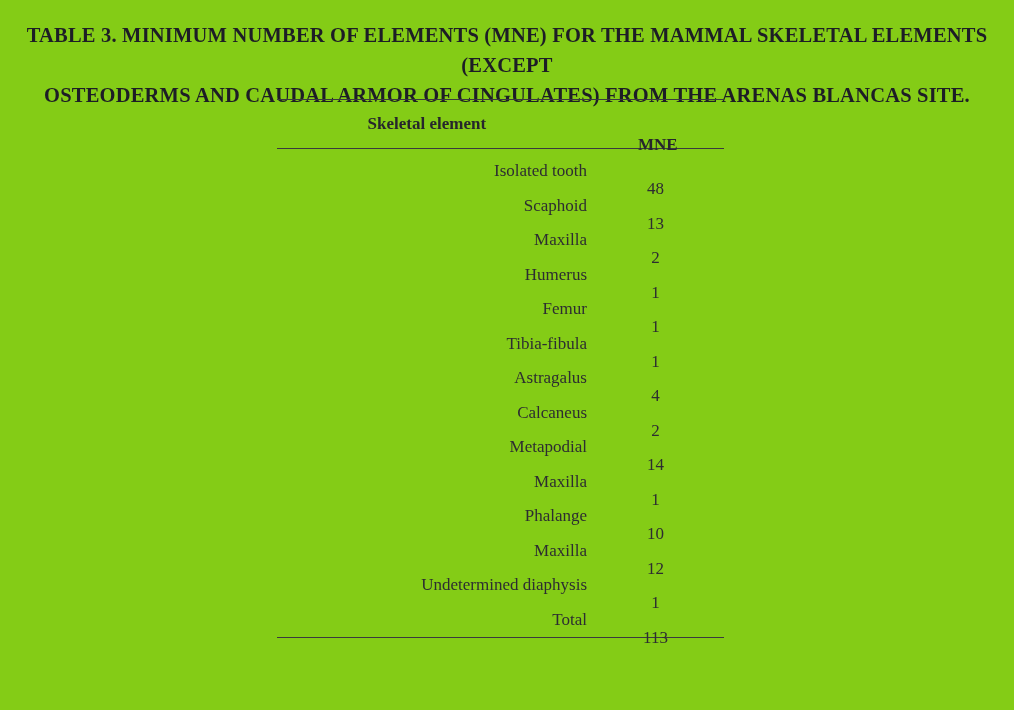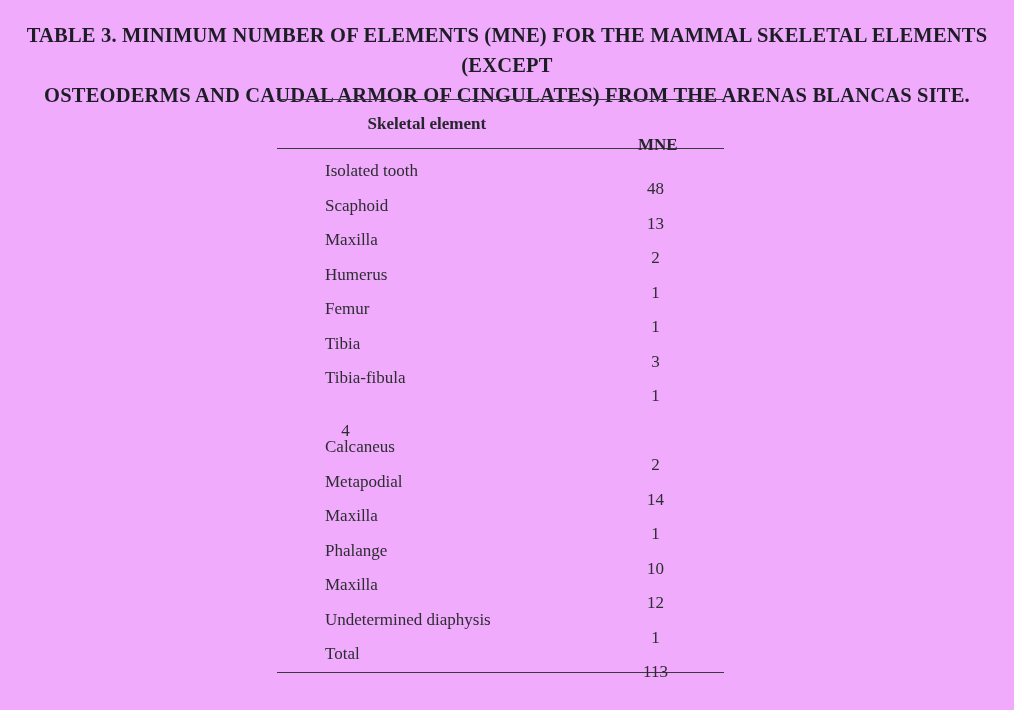--- a/index.html
+++ b/index.html
@@ -4,21 +4,21 @@
 <style>
   html, body {
     margin: 0;
     padding: 0;
     background: #ffffff;
   }
   .page {
     position: relative;
     width: 1014px;
     height: 710px;
-    background: #f0abfc;
+    background: #84cc16;
     font-family: "Liberation Serif", "DejaVu Serif", serif;
     overflow: hidden;
   }
   .caption {
     position: absolute;
     top: 20px;
     left: 0;
     width: 1014px;
     text-align: center;
     font-weight: bold;
@@ -62,21 +62,21 @@
   }
   .trow {
     display: flex;
     height: 34.5px;
     align-items: center;
   }
   .cell-el {
     width: 310px;
     padding-left: 48px;
     box-sizing: border-box;
-    text-align: left;
+    text-align: right;
   }
   .cell-mne {
     width: 137px;
     text-align: center;
     margin-top: 36px;
   }
 </style>
 </head>
 <body>
 
@@ -112,28 +112,25 @@
       </div>
       <div class="trow">
         <span class="cell-el">Humerus</span>
         <span class="cell-mne">1</span>
       </div>
       <div class="trow">
         <span class="cell-el">Femur</span>
         <span class="cell-mne">1</span>
       </div>
       <div class="trow">
-        <span class="cell-el">Tibia</span>
-        <span class="cell-mne">3</span>
-      </div>
-      <div class="trow">
         <span class="cell-el">Tibia-fibula</span>
         <span class="cell-mne">1</span>
       </div>
       <div class="trow">
+        <span class="cell-el">Astragalus</span>
         <span class="cell-mne">4</span>
       </div>
       <div class="trow">
         <span class="cell-el">Calcaneus</span>
         <span class="cell-mne">2</span>
       </div>
       <div class="trow">
         <span class="cell-el">Metapodial</span>
         <span class="cell-mne">14</span>
       </div>

